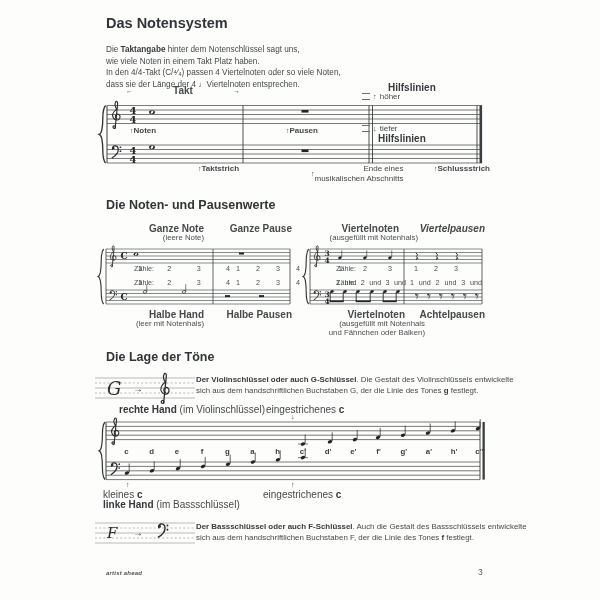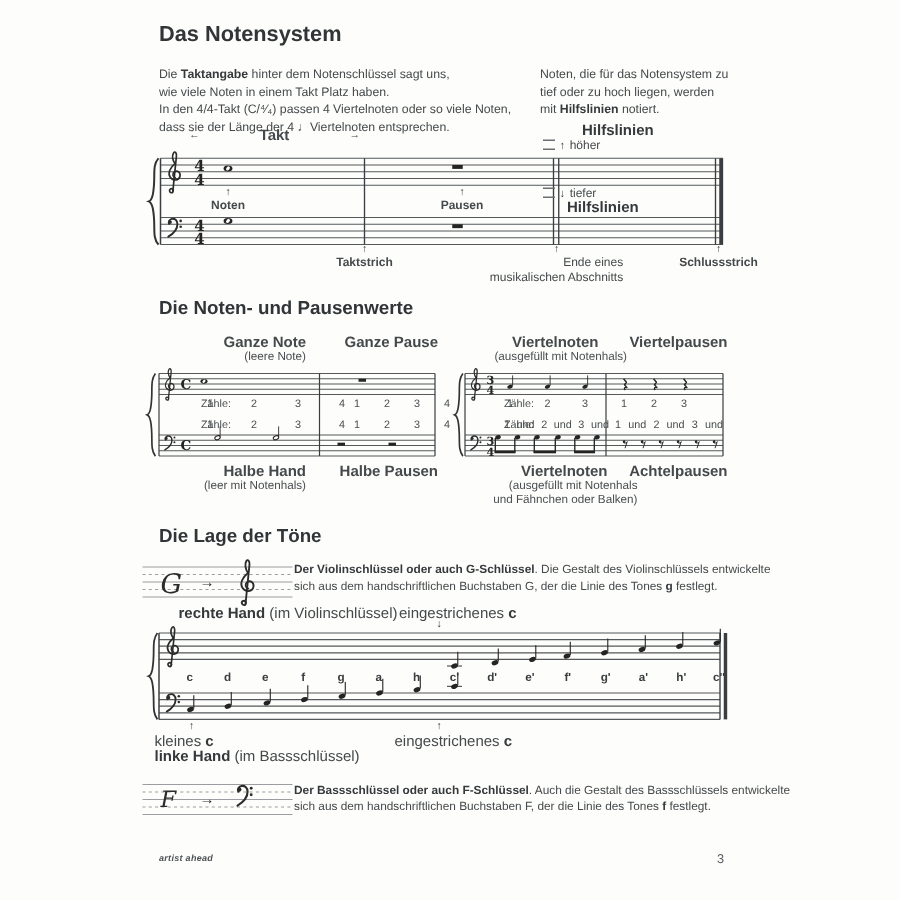--- a/index.html
+++ b/index.html
@@ -7,21 +7,21 @@
         font-family:"Liberation Sans",sans-serif;color:#45494b;}
   .abs{position:absolute;}
   .b{font-weight:bold;}
   h1.title{font-size:14.5px;font-weight:bold;color:#313538;margin:0;}
   h2.title{font-size:12.5px;font-weight:bold;color:#313538;margin:0;}
   .para{font-size:8.2px;line-height:11.6px;white-space:pre;color:#45494b;}
   .para b, .lbl b{color:#36393c;}
   .lbl{font-size:10px;white-space:pre;}
   .sub{font-size:7.8px;color:#4a4e50;white-space:pre;}
   .center{text-align:right;}
-  .pointer{display:flex;flex-direction:column;align-items:center;line-height:1.2;}
+  .pointer{display:flex;flex-direction:row;align-items:center;line-height:1.2;}
   .pointer .arr{font-size:7px;line-height:6px;color:#3c4043;}
   .pointer .ptxt{font-size:8px;}
   .hl-line{display:flex;align-items:center;font-size:8px;gap:3px;color:#45494b;}
   .hl-line .arr{font-size:7.5px;color:#3c4043;}
   .ldash{display:inline-block;width:8px;height:5px;border-top:1px solid #6b6f72;border-bottom:1px solid #6b6f72;}
   .counts{display:flex;justify-content:space-between;font-size:7.2px;color:#4a4e50;}
   .counts span{display:inline-block;min-width:8px;text-align:center;}
   .zlabel{font-size:7.2px;color:#4a4e50;padding-left:26px;}
   .letters{display:flex;justify-content:space-between;}
   .letters span{display:inline-block;width:15px;text-align:center;font-size:7.8px;font-weight:bold;color:#393d40;}
@@ -68,21 +68,20 @@
         <circle cx="0.1" cy="-2.7" r="1.5" fill="#242424"></circle>
         <path d="M-0.9,-1.9 C0.6,-0.5 2.5,-0.7 3.7,-2.7 L1.2,4.8" stroke="#242424" stroke-width="1.1" fill="none"></path>
       </g>
       <path id="sym-brace" d="M7,0 C2,6 5.5,14 3,27 C2.2,30.5 1,31.7 0.2,32 C1,32.3 2.2,33.5 3,37 C5.5,50 2,58 7,64" stroke="#333" fill="none" stroke-width="1.4"></path>
     </defs>
   </svg>
 
   <h1 class="abs title" style="left:106px;top:15px;">Das Notensystem</h1>
 
   <div class="abs para" style="left:106px;top:44px;">Die <b>Taktangabe</b> hinter dem Notenschlüssel sagt uns,<br>wie viele Noten in einem Takt Platz haben.<br>In den 4/4-Takt (C/⁴⁄₄) passen 4 Viertelnoten oder so viele Noten,<br>dass sie der Länge der 4 ♩Viertelnoten entsprechen.</div>
-  <div class="abs para" style="left:360px;top:44px;">Noten, die für das Notensystem zu<br>tief oder zu hoch liegen, werden<br>mit <b>Hilfslinien</b> notiert.</div>
 
   <div class="abs lbl b" style="left:388px;top:82px;color:#36393c;">Hilfslinien</div>
   <div class="abs hl-line" style="left:362px;top:92px;">
     <span class="ldash"></span>
     <span class="arr">↑</span>
     <span>höher</span>
   </div>
 
   <svg class="abs" style="left:96px;top:98px;" width="396" height="80">
     <use href="#sym-brace" transform="translate(3,7.5) scale(0.95,0.9)"></use>
@@ -158,21 +157,21 @@
     <span class="ptxt b">Schlussstrich</span>
   </div>
 
   <h2 class="abs title" style="left:106px;top:198px;">Die Noten- und Pausenwerte</h2>
 
   <div class="abs lbl b center" style="left:114px;top:223px;width:90px;">Ganze Note</div>
   <div class="abs sub center" style="left:114px;top:233px;width:90px;">(leere Note)</div>
   <div class="abs lbl b center" style="left:202px;top:223px;width:90px;">Ganze Pause</div>
   <div class="abs lbl b center" style="left:309px;top:223px;width:90px;">Viertelnoten</div>
   <div class="abs sub center" style="left:298px;top:233px;width:120px;">(ausgefüllt mit Notenhals)</div>
-  <div class="abs lbl b center" style="left:395px;top:223px;width:90px;">Viertelpausen</div>
+  <div class="abs lbl b center" style="left:395px;top:223px;width:90px;font-style:italic;">Viertelpausen</div>
 
   <svg class="abs" style="left:96px;top:246px;" width="200" height="64">
     <use href="#sym-brace" transform="translate(2,3) scale(0.8,0.86)"></use>
     <g stroke="#55595b" stroke-width="0.7">
       <line x1="10" y1="3" x2="194" y2="3"></line>
         <line x1="10" y1="6.5" x2="194" y2="6.5"></line>
       <line x1="10" y1="10" x2="194" y2="10"></line>
         <line x1="10" y1="13.5" x2="194" y2="13.5"></line>
       <line x1="10" y1="17" x2="194" y2="17"></line>
     </g>

